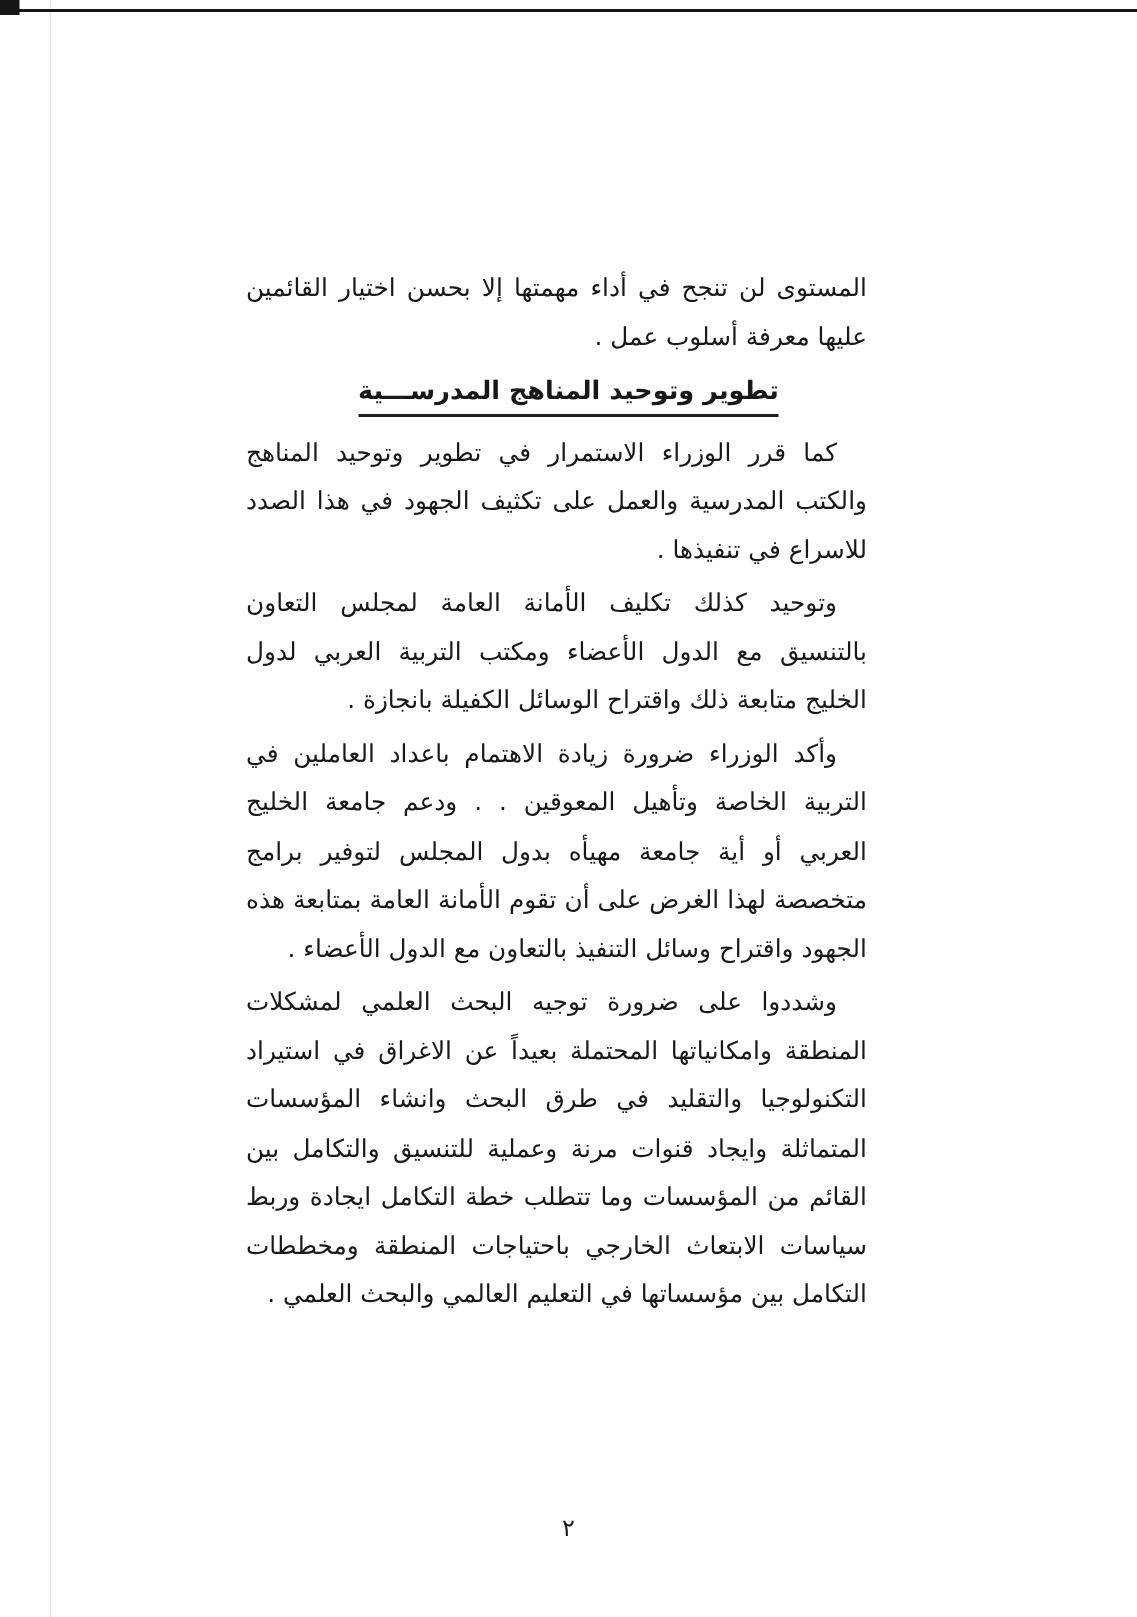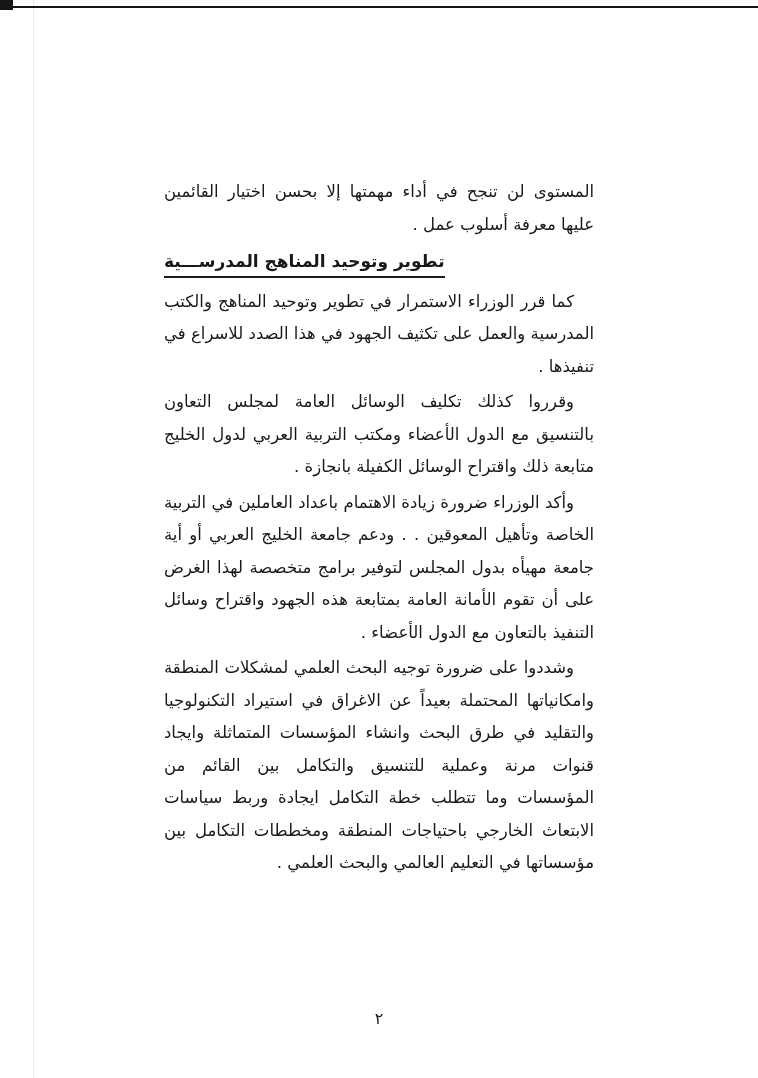--- a/index.html
+++ b/index.html
@@ -47,31 +47,31 @@
     top: 176px;
     right: 164px;
     width: 430px;
     direction: rtl;
     text-align: justify;
     font-size: 16.5px;
     line-height: 32.5px;
     letter-spacing: 0.1px;
   }
   .para {
-    margin: 0 0 3px 0;
+    margin: 0 16px 3px 0;
     text-indent: 20px;
   }
   .para.continuation {
     text-indent: 0;
   }
   .heading {
     margin: 4px 0 8px 0;
     font-size: 17px;
     font-weight: bold;
-    text-align: left;
+    text-align: center;
     direction: rtl;
   }
   .heading .hline {
     display: inline-block;
     border-bottom: 2px solid #1c1c1c;
     padding-bottom: 3px;
     line-height: 1.35;
   }
   .page-number {
     position: absolute;
@@ -95,21 +95,21 @@
   <main class="text-column">
 
     <p class="para continuation">المستوى لن تنجح في أداء مهمتها إلا بحسن اختيار القائمين عليها معرفة أسلوب عمل .</p>
 
     <h2 class="heading">
       <span class="hline">تطوير وتوحيد المناهج المدرســـية</span>
     </h2>
 
     <p class="para">كما قرر الوزراء الاستمرار في تطوير وتوحيد المناهج والكتب المدرسية والعمل على تكثيف الجهود في هذا الصدد للاسراع في تنفيذها .</p>
 
-    <p class="para">وقرروا كذلك تكليف الوسائل العامة لمجلس التعاون بالتنسيق مع الدول الأعضاء ومكتب التربية العربي لدول الخليج متابعة ذلك واقتراح الوسائل الكفيلة بانجازة .</p>
+    <p class="para">وتوحيد كذلك تكليف الأمانة العامة لمجلس التعاون بالتنسيق مع الدول الأعضاء ومكتب التربية العربي لدول الخليج متابعة ذلك واقتراح الوسائل الكفيلة بانجازة .</p>
 
     <p class="para">وأكد الوزراء ضرورة زيادة الاهتمام باعداد العاملين في التربية الخاصة وتأهيل المعوقين . . ودعم جامعة الخليج العربي أو أية جامعة مهيأه بدول المجلس لتوفير برامج متخصصة لهذا الغرض على أن تقوم الأمانة العامة بمتابعة هذه الجهود واقتراح وسائل التنفيذ بالتعاون مع الدول الأعضاء .</p>
 
 
 
     <p class="para">وشددوا على ضرورة توجيه البحث العلمي لمشكلات المنطقة وامكانياتها المحتملة بعيداً عن الاغراق في استيراد التكنولوجيا والتقليد في طرق البحث وانشاء المؤسسات المتماثلة وايجاد قنوات مرنة وعملية للتنسيق والتكامل بين القائم من المؤسسات وما تتطلب خطة التكامل ايجادة وربط سياسات الابتعاث الخارجي باحتياجات المنطقة ومخططات التكامل بين مؤسساتها في التعليم العالمي والبحث العلمي .</p>
 
   </main>
 
   <div class="page-number">٢</div>

